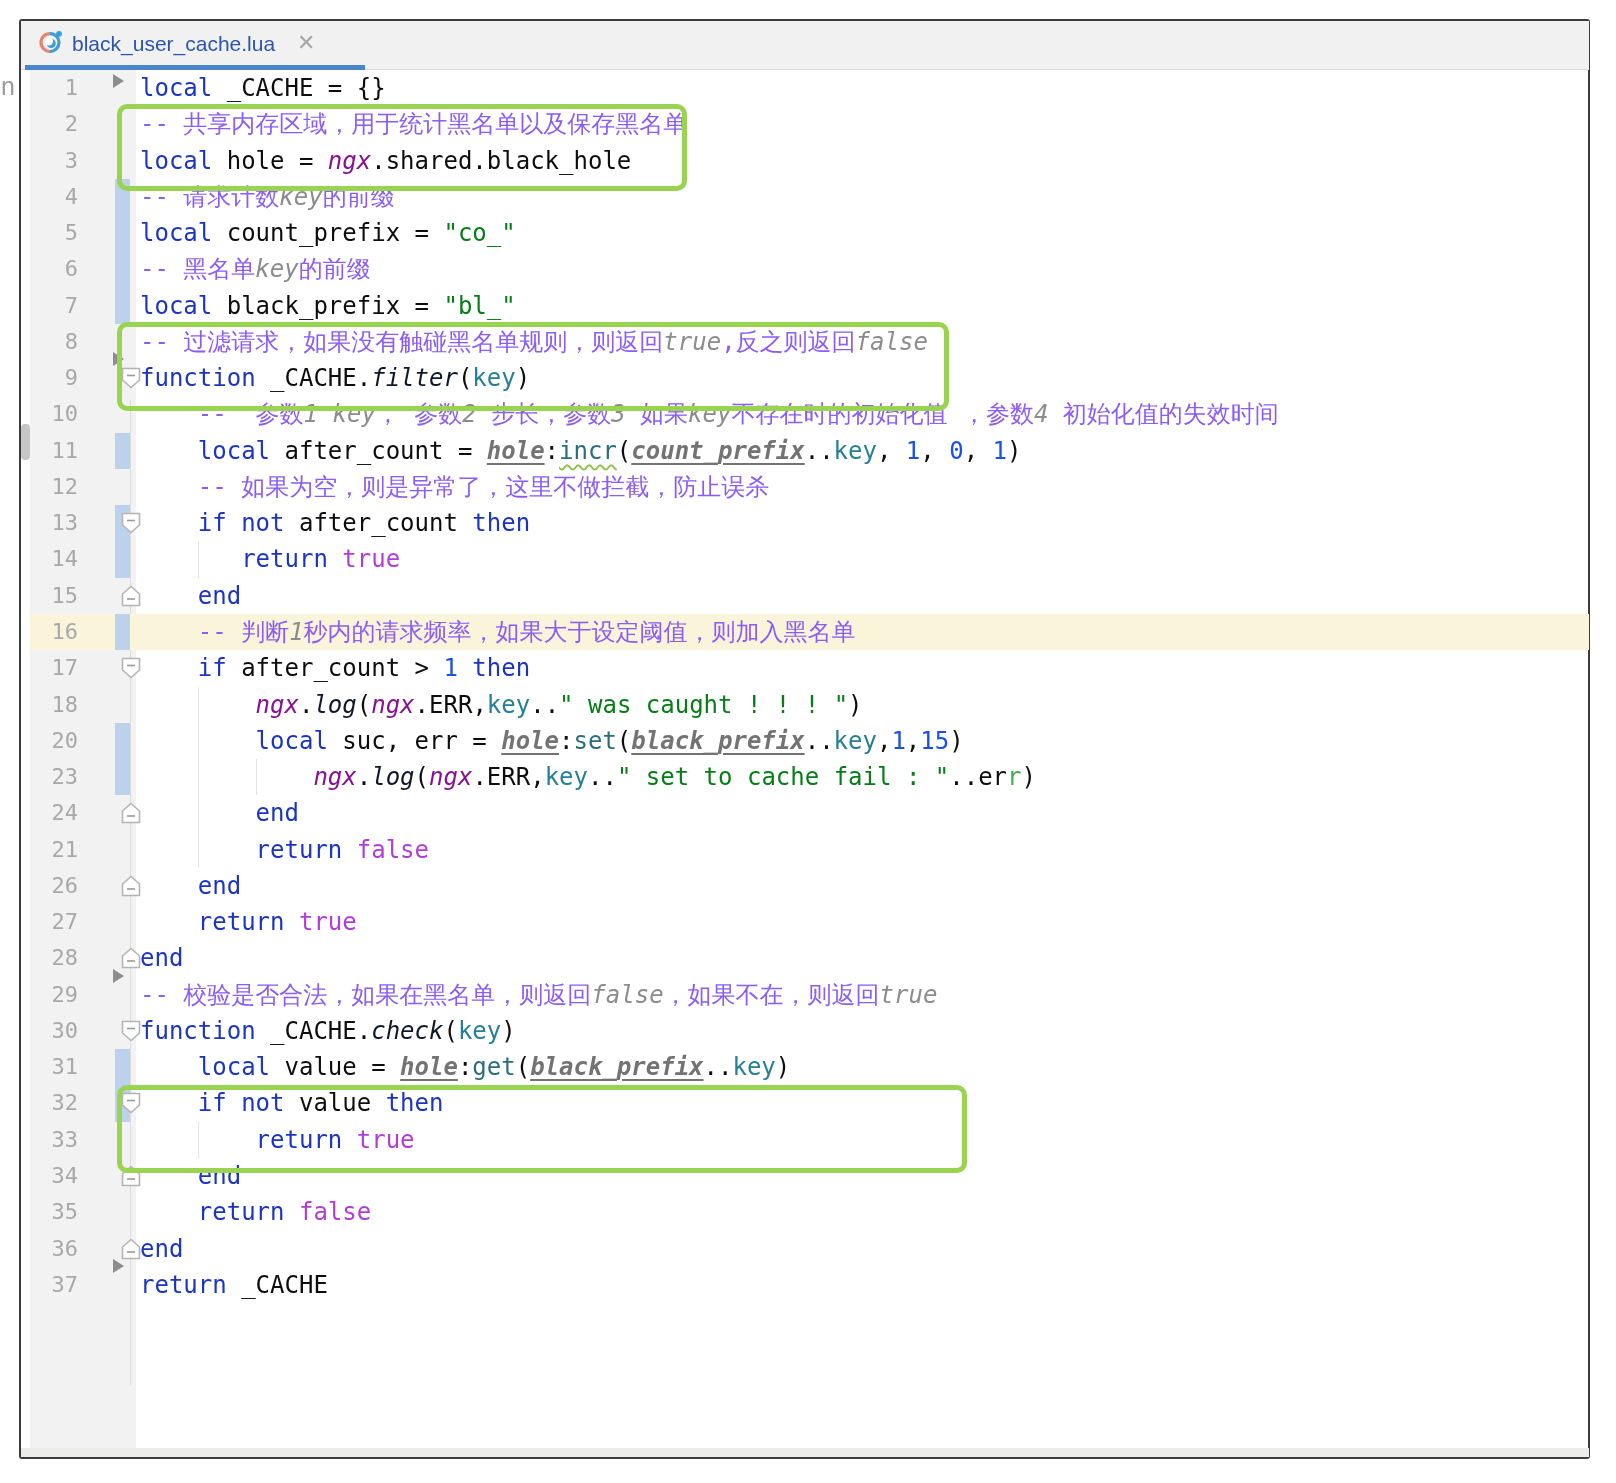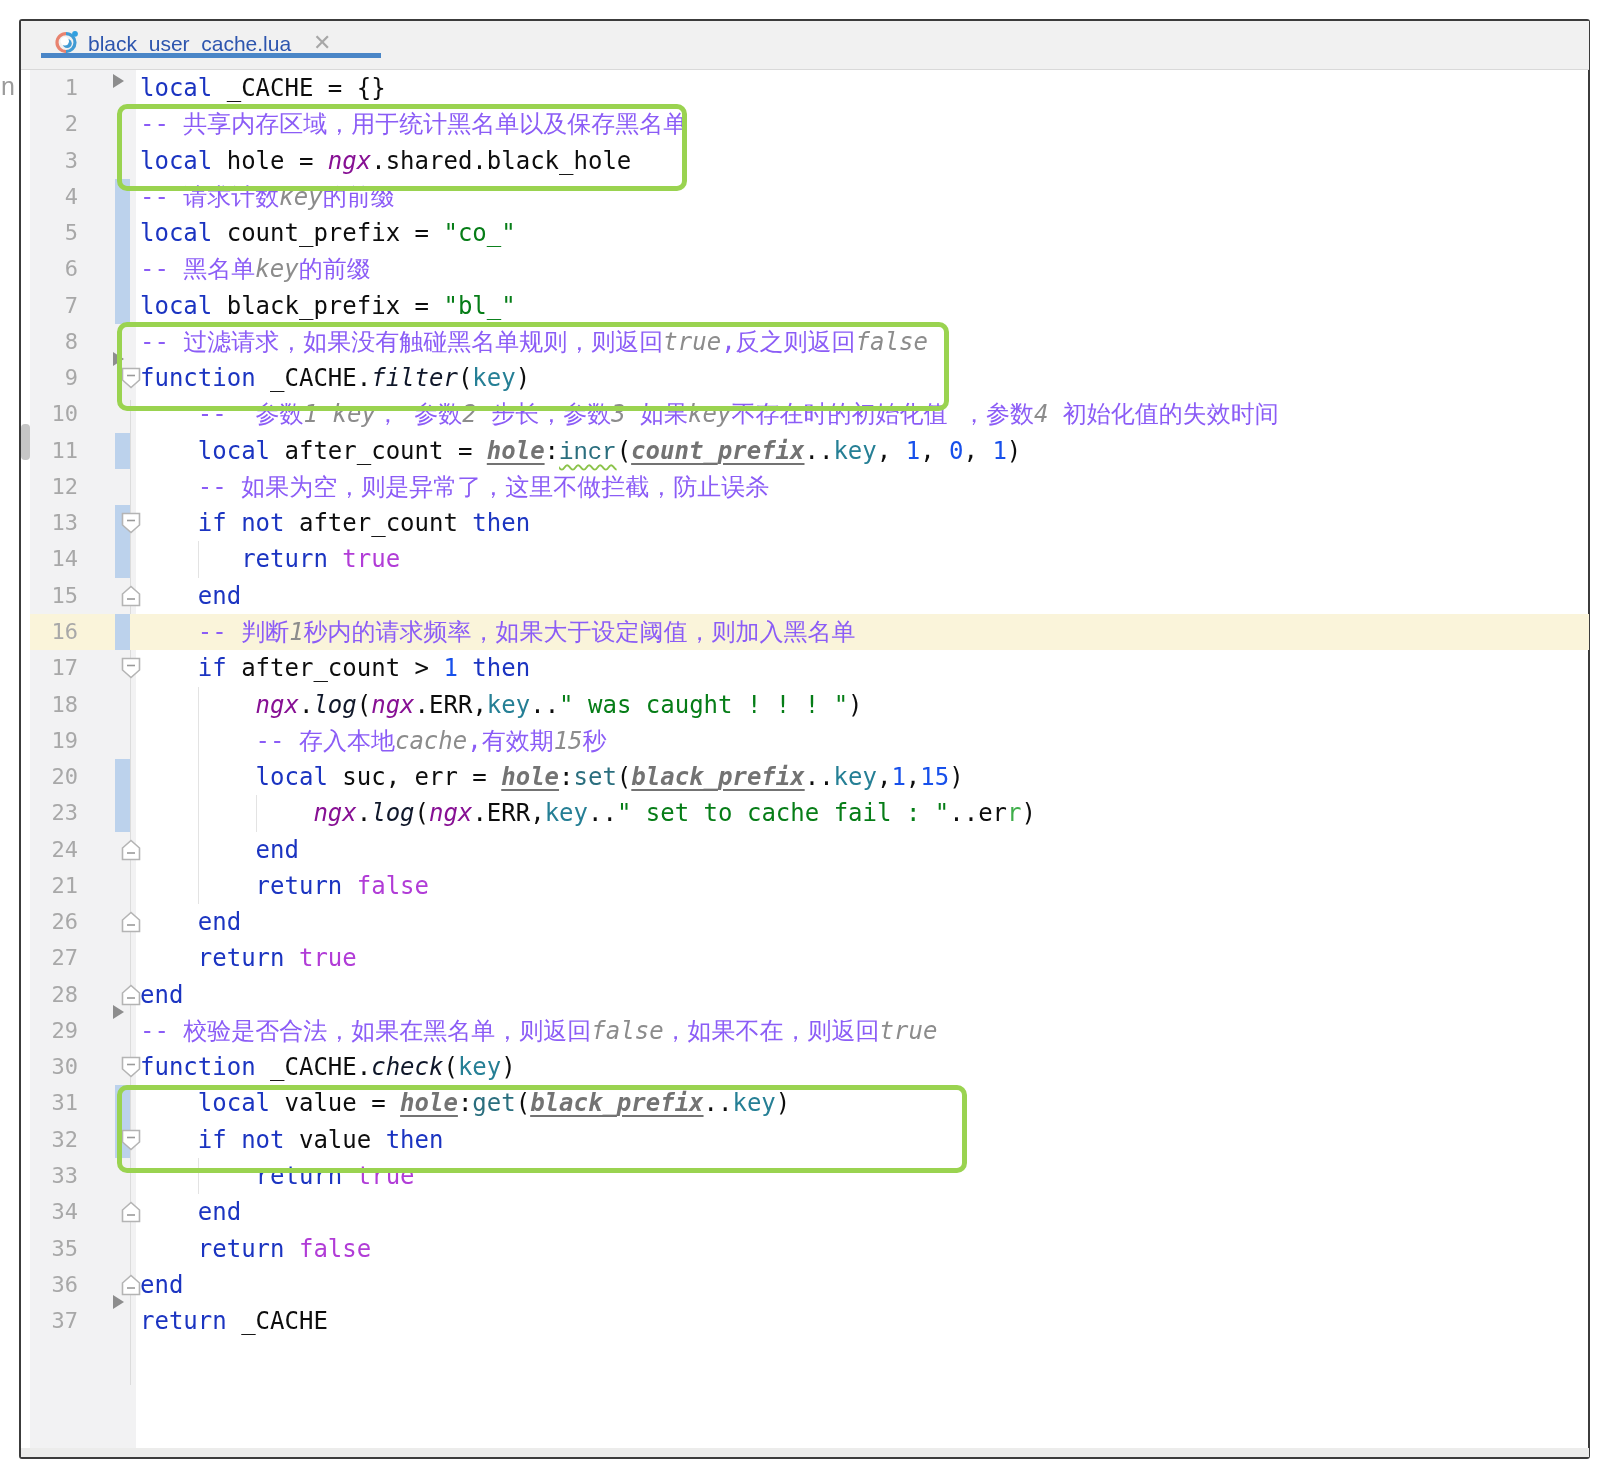--- a/index.html
+++ b/index.html
@@ -5,21 +5,21 @@
   html,body{margin:0;padding:0;background:#fff;}
   .stage{position:relative;width:1616px;height:1483px;background:#fff;overflow:hidden;
          font-family:"DejaVu Sans Mono","Liberation Mono",monospace;}
   .frame{position:absolute;left:19px;top:19px;width:1567px;height:1436px;
          border:2px solid #3c3c3c;border-radius:3px;background:#fff;}
   .stray-n{position:absolute;left:1px;top:72px;font-size:25px;color:#9b9b9b;
          font-family:"Liberation Sans","DejaVu Sans",sans-serif;}
   
   .tabbar{position:absolute;left:21px;top:21px;width:1568px;height:49px;background:#f1f1f1;
           border-bottom:1px solid #d9d9d9;box-sizing:border-box;}
-  .tab{position:absolute;left:20px;top:0;height:37px;width:340px;}
+  .tab{position:absolute;left:4px;top:0;height:49px;width:340px;}
   .tab .underline{position:absolute;left:0;bottom:0;width:100%;height:5px;background:#4a86c7;}
   .tab .ficon{position:absolute;left:13px;top:9px;}
   .tab .title{position:absolute;left:47px;top:11px;font-size:21px;color:#2d55ae;
           font-family:"Liberation Sans","DejaVu Sans",sans-serif;}
   .tab .close{position:absolute;left:272px;top:9px;font-size:22px;color:#a7a7a7;
           font-family:"Liberation Sans","DejaVu Sans",sans-serif;cursor:pointer;}
   
   .gutterbg{position:absolute;left:30px;top:70px;width:106px;height:1378px;background:#f2f2f3;}
   .foldline{position:absolute;left:130px;top:400px;width:1px;height:985px;background:#dcdcdc;}
   .lines{position:absolute;left:30px;top:70px;width:1559px;}
@@ -37,21 +37,21 @@
   .tk.pl{color:#0d0d0d;}
   .tk.kw{color:#1b34c1;}
   .tk.cm{color:#8b5cf6;}
   .tk.cmi{color:#8c8c8c;font-style:italic;}
   .tk.str{color:#067d17;}
   .tk.num{color:#1750eb;}
   .tk.fld{color:#871094;font-style:italic;}
   .tk.fni{color:#0f172a;font-style:italic;}
   .tk.fn{color:#2a6e7e;}
   .tk.fnsq{color:#2a6e7e;text-decoration:underline wavy #8bc34a;
-           text-decoration-thickness:2px;text-underline-offset:5px;font-family:Liberation Mono, monospace;}
+           text-decoration-thickness:2px;text-underline-offset:5px;}
   .tk.par{color:#257f95;}
   .tk.bool{color:#b13cd7;}
   .tk.up{color:#737373;font-weight:bold;font-style:italic;text-decoration:underline;
          text-decoration-thickness:2px;text-underline-offset:4px;}
   .tk.grn{color:#3fae4a;}
   
   .abox{position:absolute;border:5px solid #9ad350;border-radius:10px;pointer-events:none;z-index:6;}
   .abox1{left:117px;top:104px;width:560px;height:77px;}
   .abox2{left:117px;top:322px;width:822px;height:79px;}
   .abox3{left:117px;top:1085px;width:840px;height:78px;}
@@ -114,21 +114,20 @@
       <div class="line"><div class="gut"><span class="ln">15</span><svg class="fold" width="20" height="22" viewBox="0 0 20 22">
             <path d="M1.5 9 L10 1.5 L18.5 9 V20.5 H1.5 Z" fill="#fff" stroke="#b4b4b4" stroke-width="1.6"></path>
             <path d="M6 14 H14" stroke="#9a9a9a" stroke-width="1.6"></path>
           </svg></div><div class="code"><span class="tk pl">    </span><span class="tk kw">end</span></div></div>
       <div class="line hl"><div class="gut"><div class="bar"></div><span class="ln">16</span></div><div class="code"><span class="tk pl">    </span><span class="tk cm">-- 判断</span><span class="tk cmi">1</span><span class="tk cm">秒内的请求频率，如果大于设定阈值，则加入黑名单</span></div></div>
       <div class="line"><div class="gut"><span class="ln">17</span><svg class="fold" width="20" height="22" viewBox="0 0 20 22">
             <path d="M1.5 1.5 H18.5 V13 L10 20.5 L1.5 13 Z" fill="#fff" stroke="#b4b4b4" stroke-width="1.6"></path>
             <path d="M6 8.5 H14" stroke="#9a9a9a" stroke-width="1.6"></path>
           </svg></div><div class="code"><span class="tk pl">    </span><span class="tk kw">if</span><span class="tk pl"> after_count &gt; </span><span class="tk num">1</span><span class="tk pl"> </span><span class="tk kw">then</span></div></div>
       <div class="line"><div class="gut"><span class="ln">18</span></div><div class="code"><div class="guide" style="left: calc(4ch + 4px);"></div><span class="tk pl">        </span><span class="tk fld">ngx</span><span class="tk pl">.</span><span class="tk fni">log</span><span class="tk pl">(</span><span class="tk fld">ngx</span><span class="tk pl">.ERR,</span><span class="tk par">key</span><span class="tk pl">..</span><span class="tk str">" was caught ! ! ! "</span><span class="tk pl">)</span></div></div>
-      <div class="line"><div class="gut"><span class="ln">19</span></div><div class="code"><div class="guide" style="left: calc(4ch + 4px);"></div><span class="tk pl">        </span><span class="tk cm">-- 存入本地</span><span class="tk cmi">cache</span><span class="tk cm">,有效期</span><span class="tk cmi">15</span><span class="tk cm">秒</span></div></div>
       <div class="line"><div class="gut"><div class="bar"></div><span class="ln">20</span></div><div class="code"><div class="guide" style="left: calc(4ch + 4px);"></div><span class="tk pl">        </span><span class="tk kw">local</span><span class="tk pl"> suc, err = </span><span class="tk up">hole</span><span class="tk pl">:</span><span class="tk fn">set</span><span class="tk pl">(</span><span class="tk up">black_prefix</span><span class="tk pl">..</span><span class="tk par">key</span><span class="tk pl">,</span><span class="tk num">1</span><span class="tk pl">,</span><span class="tk num">15</span><span class="tk pl">)</span></div></div>
       <div class="line"><div class="gut"><div class="bar"></div><span class="ln">23</span></div><div class="code"><div class="guide" style="left: calc(4ch + 4px);"></div><div class="guide" style="left: calc(8ch + 4px);"></div><span class="tk pl">            </span><span class="tk fld">ngx</span><span class="tk pl">.</span><span class="tk fni">log</span><span class="tk pl">(</span><span class="tk fld">ngx</span><span class="tk pl">.ERR,</span><span class="tk par">key</span><span class="tk pl">..</span><span class="tk str">" set to cache fail : "</span><span class="tk pl">..</span><span class="tk pl">er</span><span class="tk grn">r</span><span class="tk pl">)</span></div></div>
       <div class="line"><div class="gut"><span class="ln">24</span><svg class="fold" width="20" height="22" viewBox="0 0 20 22">
             <path d="M1.5 9 L10 1.5 L18.5 9 V20.5 H1.5 Z" fill="#fff" stroke="#b4b4b4" stroke-width="1.6"></path>
             <path d="M6 14 H14" stroke="#9a9a9a" stroke-width="1.6"></path>
           </svg></div><div class="code"><div class="guide" style="left: calc(4ch + 4px);"></div><span class="tk pl">        </span><span class="tk kw">end</span></div></div>
       <div class="line"><div class="gut"><span class="ln">21</span></div><div class="code"><div class="guide" style="left: calc(4ch + 4px);"></div><span class="tk pl">        </span><span class="tk kw">return</span><span class="tk pl"> </span><span class="tk bool">false</span></div></div>
       <div class="line"><div class="gut"><span class="ln">26</span><svg class="fold" width="20" height="22" viewBox="0 0 20 22">
             <path d="M1.5 9 L10 1.5 L18.5 9 V20.5 H1.5 Z" fill="#fff" stroke="#b4b4b4" stroke-width="1.6"></path>
             <path d="M6 14 H14" stroke="#9a9a9a" stroke-width="1.6"></path>

